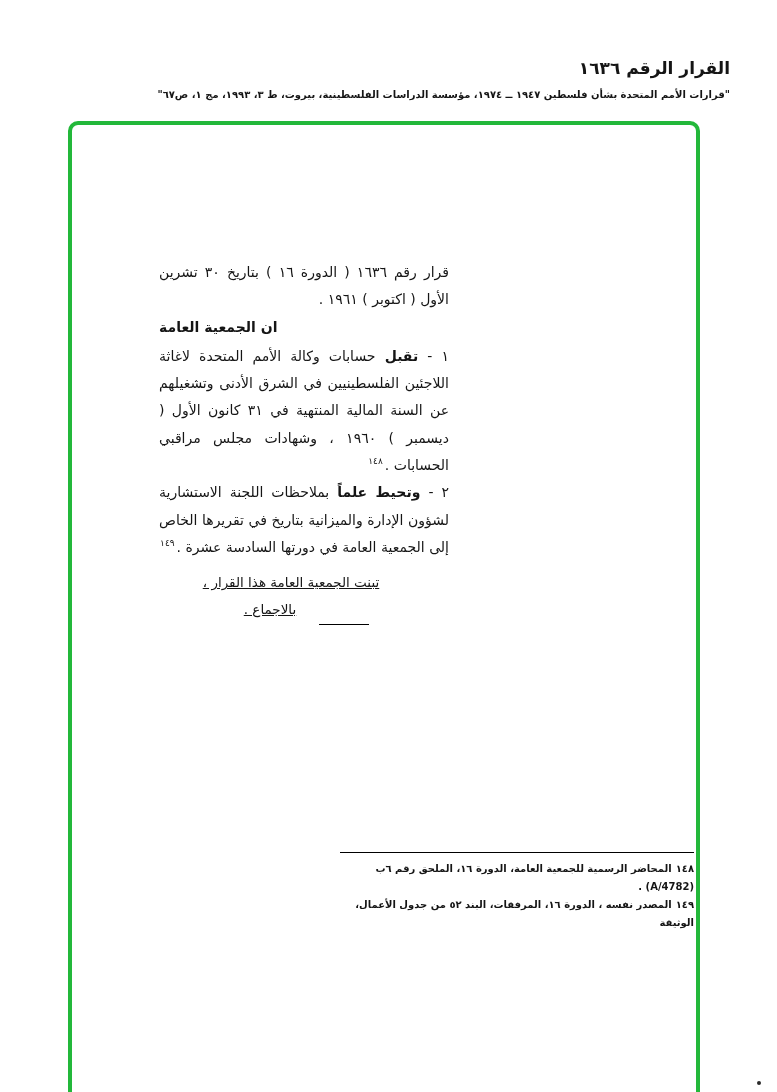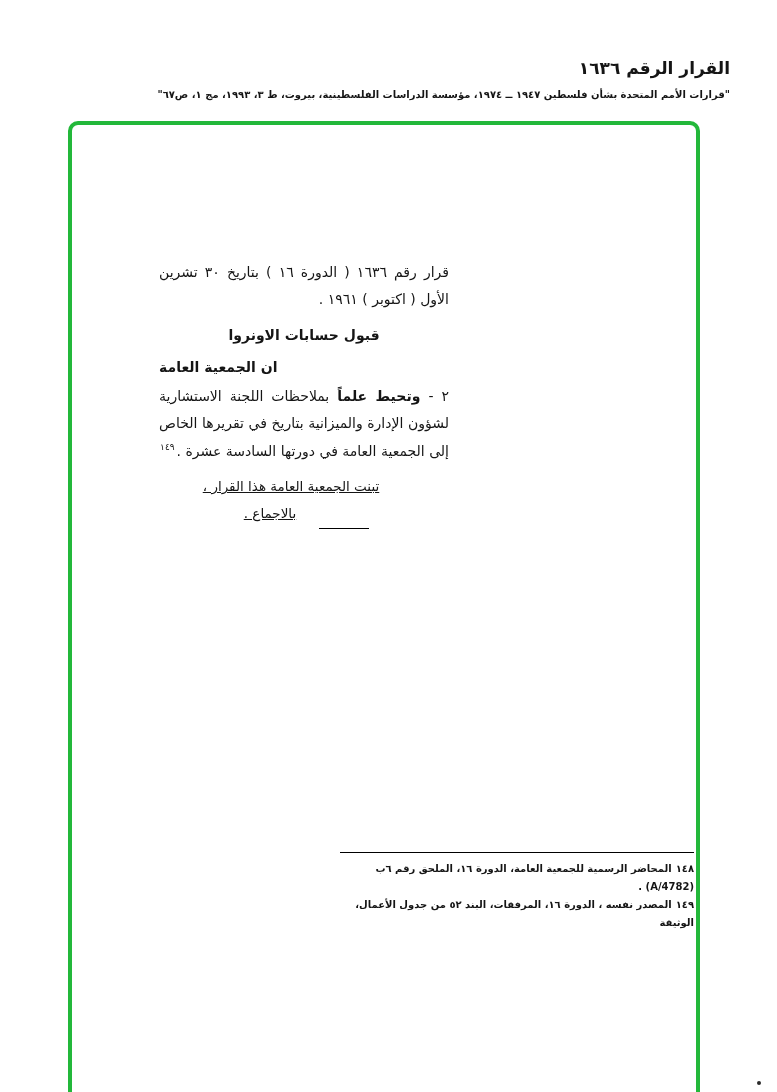--- a/index.html
+++ b/index.html
@@ -70,24 +70,24 @@
 <header class="doc-header">
   <h1 class="doc-title">القرار الرقم ١٦٣٦</h1>
   <div class="doc-source">"قرارات الأمم المتحدة بشأن فلسطين ١٩٤٧ ــ ١٩٧٤، مؤسسة الدراسات الفلسطينية، بيروت، ط ٣، ١٩٩٣، مج ١، ص٦٧"</div>
 </header>
 
 <div class="green-frame">
 
   <div class="content">
     <p class="para">قرار رقم ١٦٣٦ ( الدورة ١٦ ) بتاريخ ٣٠ تشرين الأول ( اكتوبر ) ١٩٦١ .</p>
 
-    <h2 class="section-title">قبول حسابات الاونروا</h2>
 
     <div class="opening">ان الجمعية العامة</div>
 
+    <p class="para"><span>١ - </span><b>تقبل</b><span> حسابات وكالة الأمم المتحدة لاغاثة اللاجئين الفلسطينيين في الشرق الأدنى وتشغيلهم عن السنة المالية المنتهية في ٣١ كانون الأول ( ديسمبر ) ١٩٦٠ ، وشهادات مجلس مراقبي الحسابات .</span><sup class="fnref">١٤٨</sup></p>
 
     <p class="para"><span>٢ - </span><b>وتحيط علماً</b><span> بملاحظات اللجنة الاستشارية لشؤون الإدارة والميزانية بتاريخ في تقريرها الخاص إلى الجمعية العامة في دورتها السادسة عشرة .</span><sup class="fnref">١٤٩</sup></p>
 
     <div class="adoption">
       <div class="adoption-line">تبنت الجمعية العامة هذا القرار ،</div>
       <div class="adoption-line indent">بالاجماع .</div>
       <div class="adoption-rule"></div>
     </div>
   </div>
 

